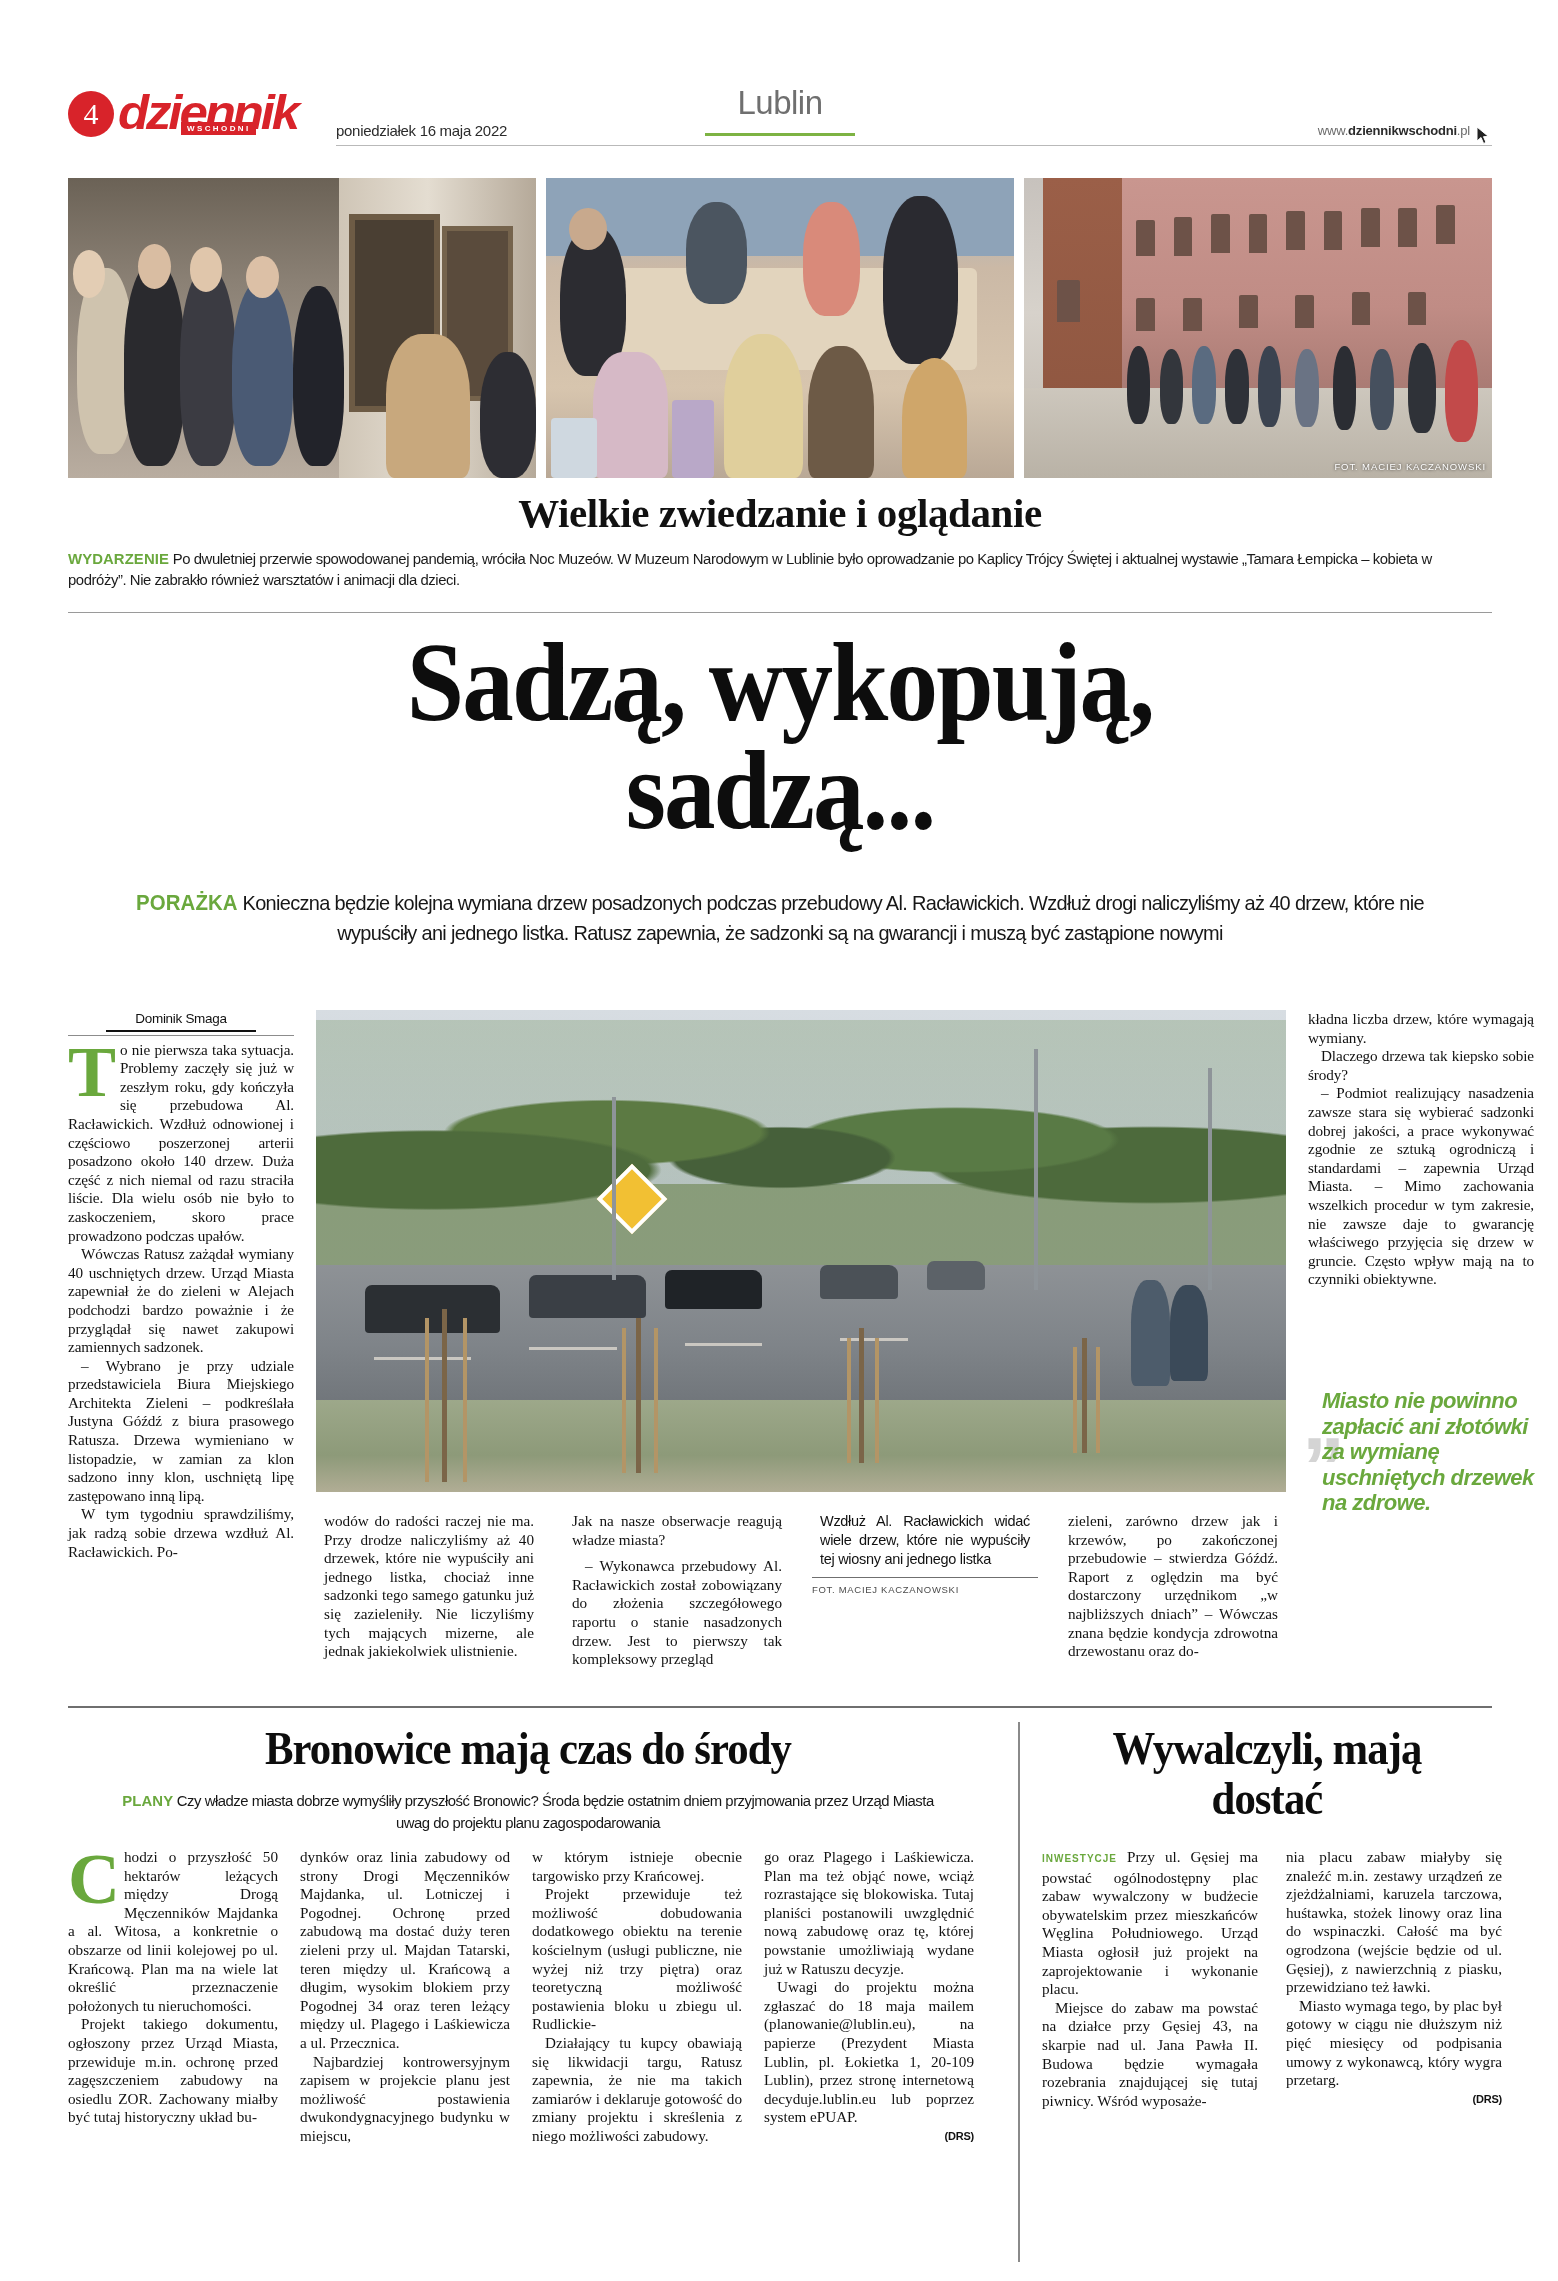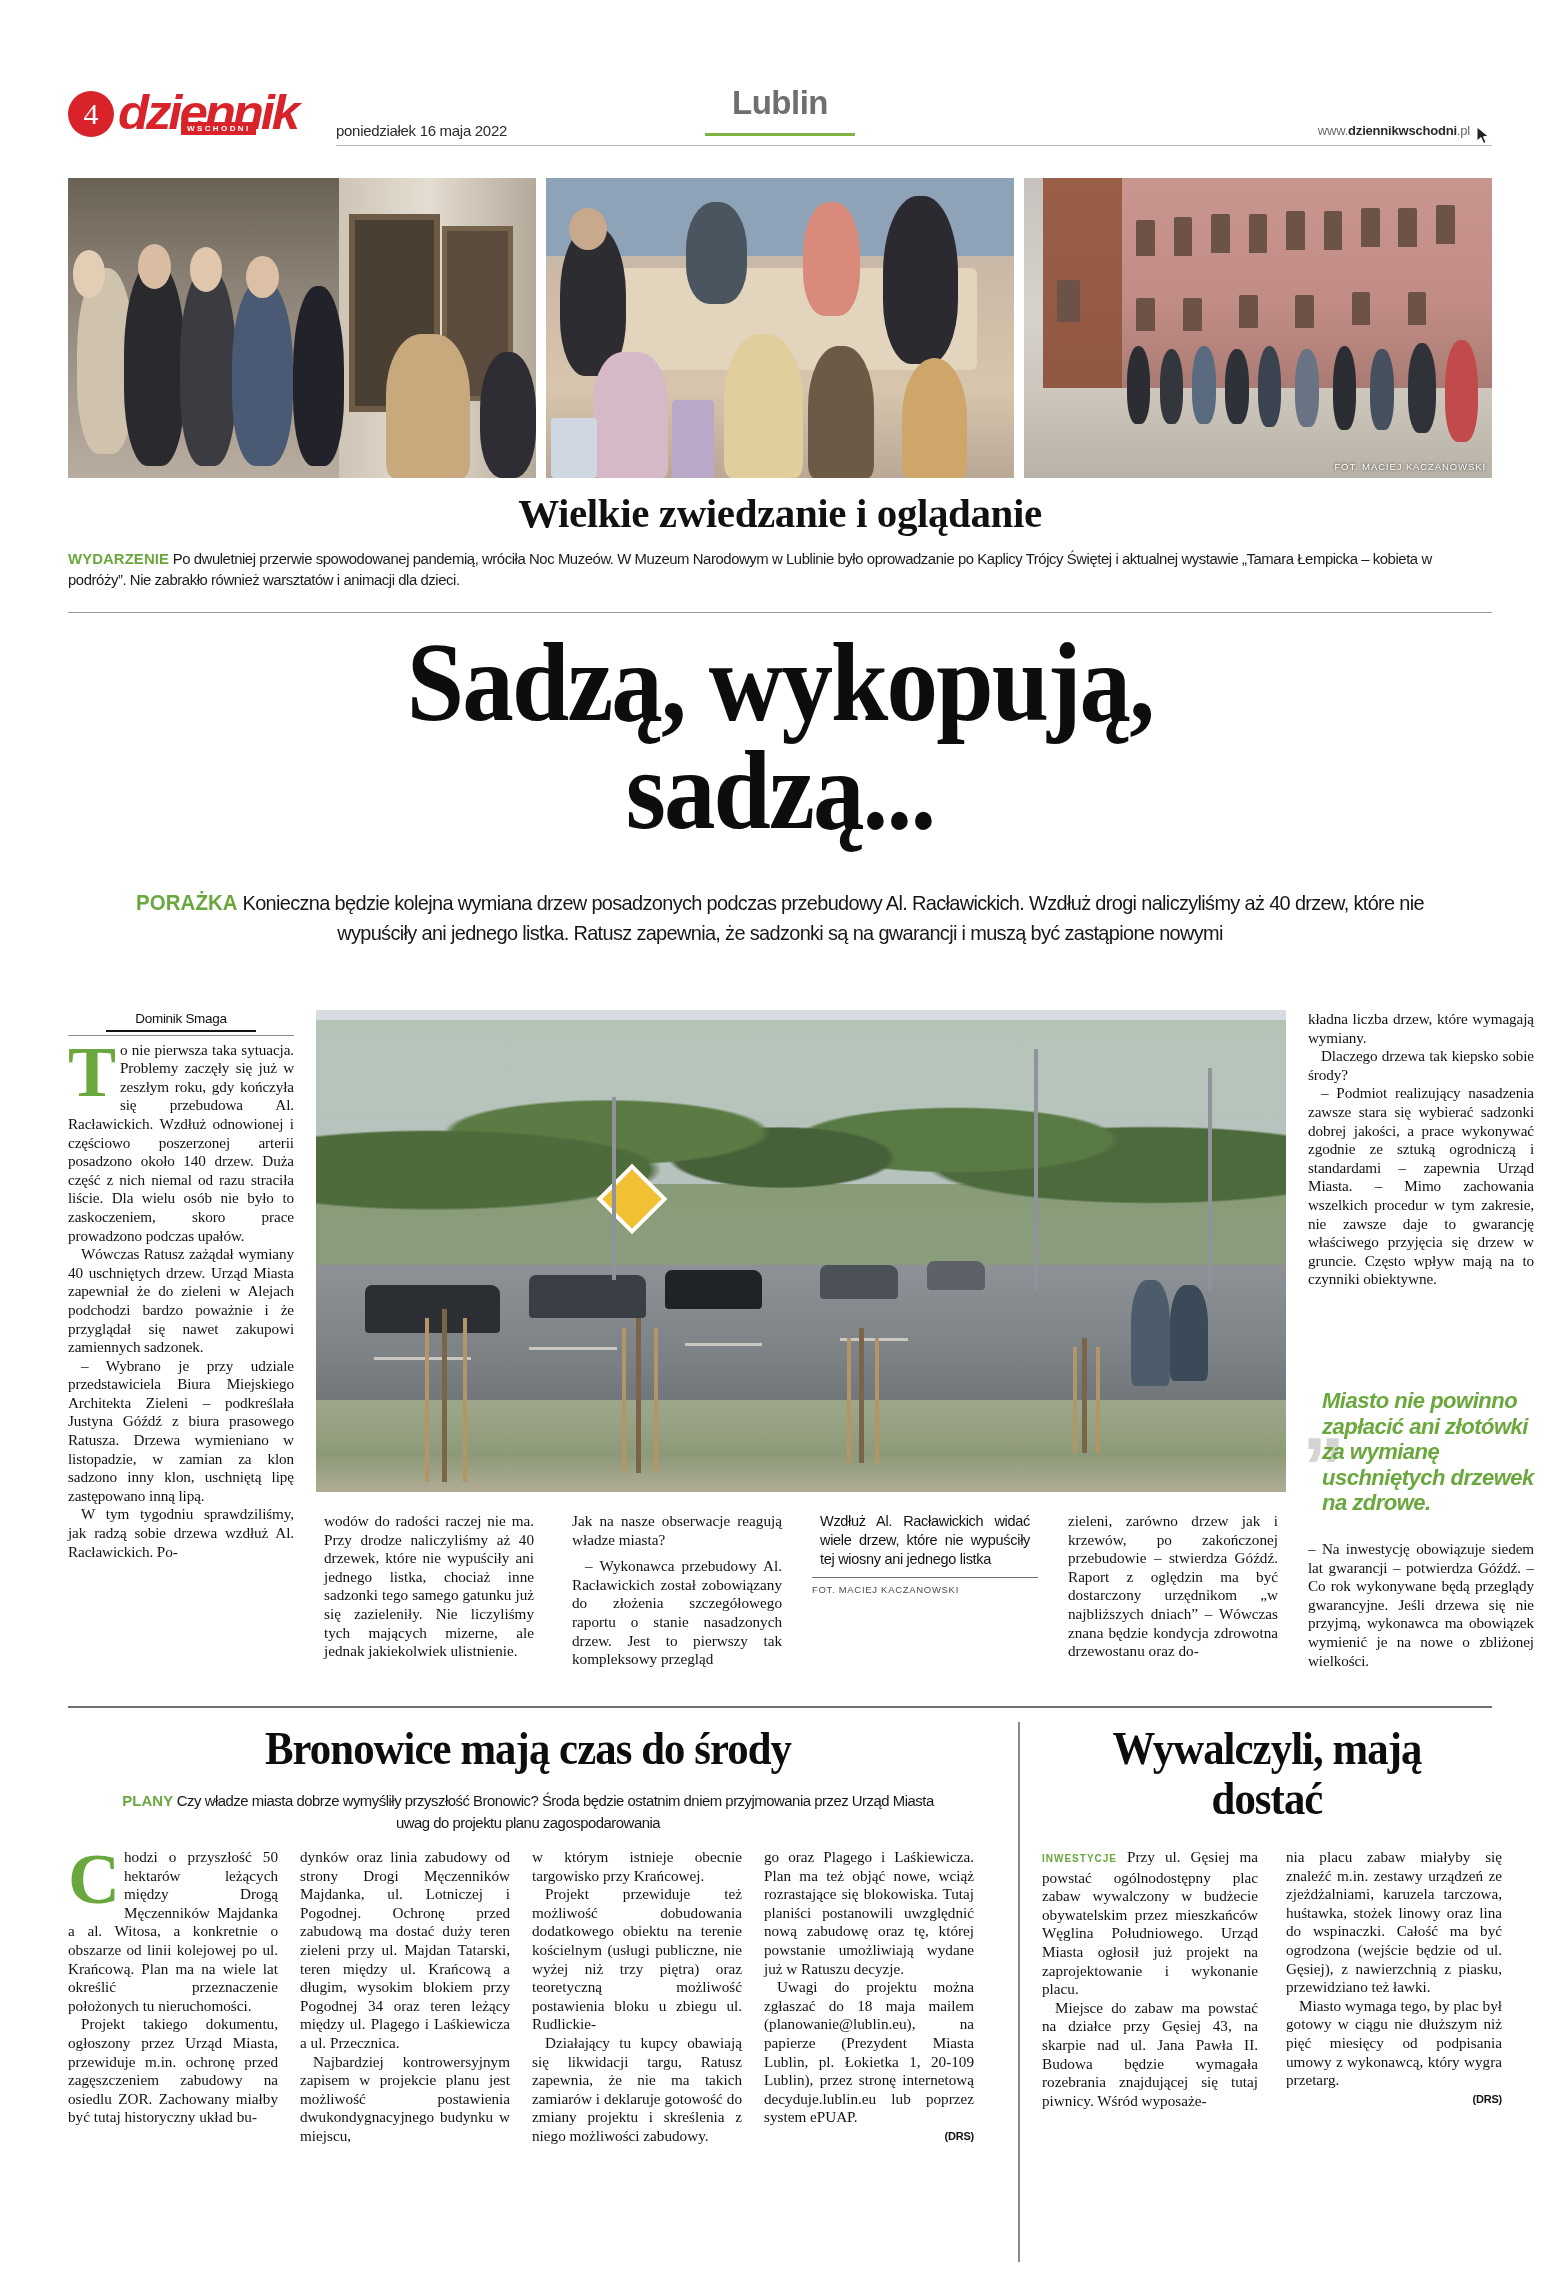--- a/index.html
+++ b/index.html
@@ -31,21 +31,21 @@
     font-family:"Liberation Sans",sans-serif;font-size:8px;font-weight:bold;
     letter-spacing:2.4px;padding:2px 5px 2px 6px;font-style:normal;
   }
   .m-date{
     position:absolute;left:268px;bottom:5px;
     font-family:"Liberation Sans",sans-serif;font-size:15px;color:#2b2b2b;
     letter-spacing:-.3px;
   }
   .m-section{
     position:absolute;left:50%;transform:translateX(-50%);top:-4px;
-    font-family:"Liberation Sans",sans-serif;font-size:33px;color:#6f6f6f;font-weight:700;
+    font-family:"Liberation Sans",sans-serif;font-size:33px;color:#6f6f6f;font-weight:400;
     letter-spacing:-.5px;
   }
   .m-section-rule{
     position:absolute;left:50%;transform:translateX(-50%);top:45px;width:150px;height:3px;background:#7db343;
   }
   .m-url{
     position:absolute;right:22px;bottom:6px;
     font-family:"Liberation Sans",sans-serif;font-size:13px;color:#6b6b6b;letter-spacing:-.2px;
   }
   .m-url b{color:#2b2b2b;}
@@ -385,23 +385,20 @@
       <p class="first">kładna liczba drzew, które wymagają wymiany.</p>
       <p>Dlaczego drzewa tak kiepsko sobie środy?</p>
       <p>– Podmiot realizujący nasadzenia zawsze stara się wybierać sadzonki dobrej jakości, a prace wykonywać zgodnie ze sztuką ogrodniczą i standardami – zapewnia Urząd Miasta. – Mimo zachowania wszelkich procedur w tym zakresie, nie zawsze daje to gwarancję właściwego przyjęcia się drzew w gruncie. Często wpływ mają na to czynniki obiektywne.</p>
     </div>
 
     <div class="pullquote">
       <div class="pq-mark">„</div>
       <div class="pq-text">Miasto nie powinno zapłacić ani złotówki za wymianę uschniętych drzewek na zdrowe.</div>
     </div>
 
-    <div class="col" style="left:1240px;top:530px;width:226px;">
-      <p class="first">– Na inwestycję obowiązuje siedem lat gwarancji – potwierdza Góźdź. – Co rok wykonywane będą przeglądy gwarancyjne. Jeśli drzewa się nie przyjmą, wykonawca ma obowiązek wymienić je na nowe o zbliżonej wielkości.</p>
-    </div>
   </div>
 
   <div class="bot-rule"></div>
   <div class="vsep"></div>
 
   <div class="bl-head">Bronowice mają czas do środy</div>
   <div class="bl-lead">
     <span class="tag-green">PLANY</span><span> Czy władze miasta dobrze wymyśliły przyszłość Bronowic? Środa będzie ostatnim dniem przyjmowania przez Urząd Miasta uwag do projektu planu zagospodarowania</span>
   </div>
 

